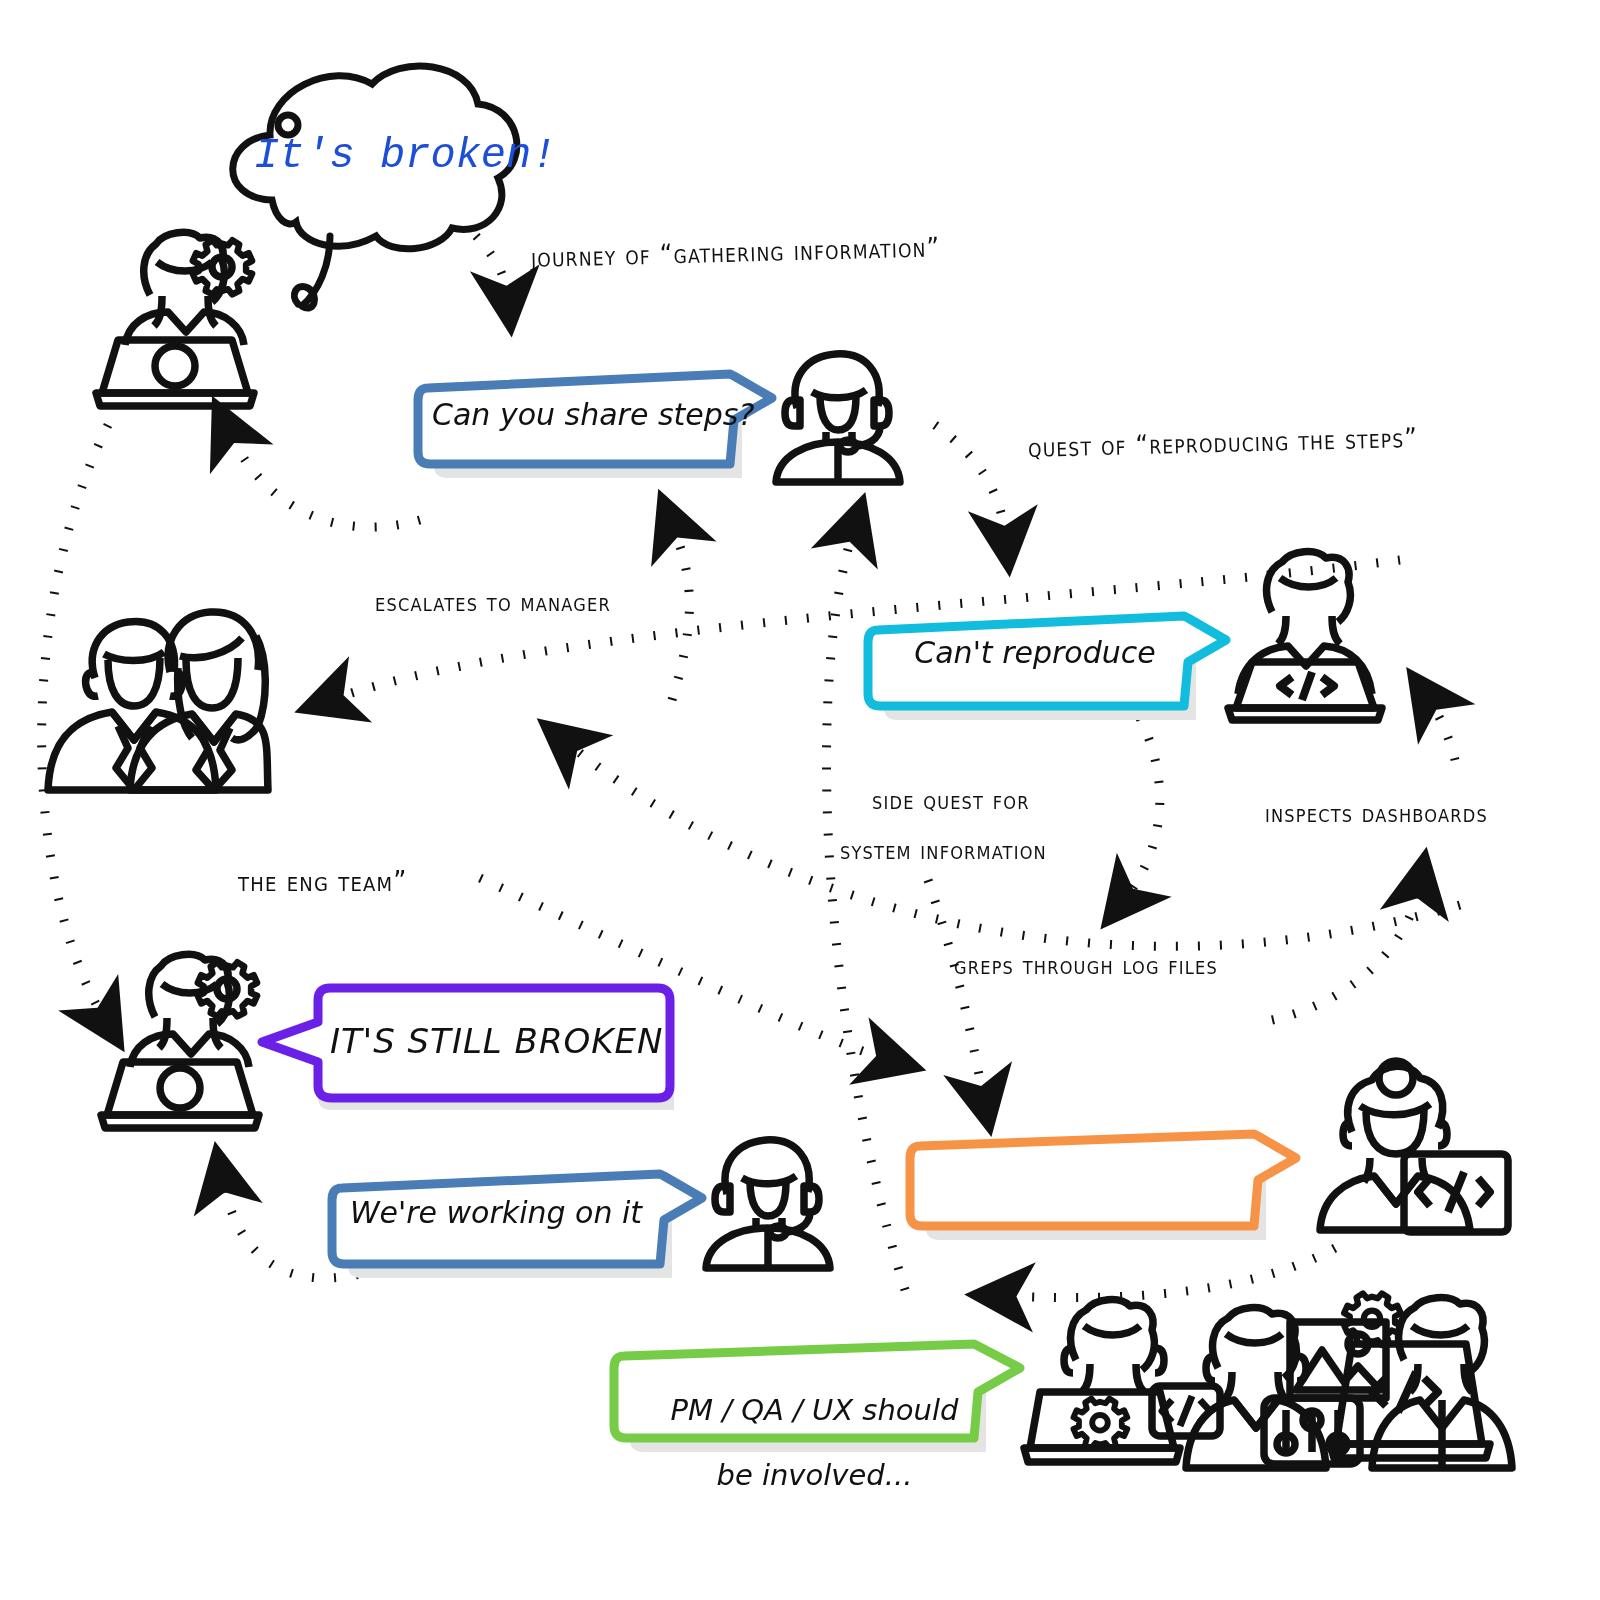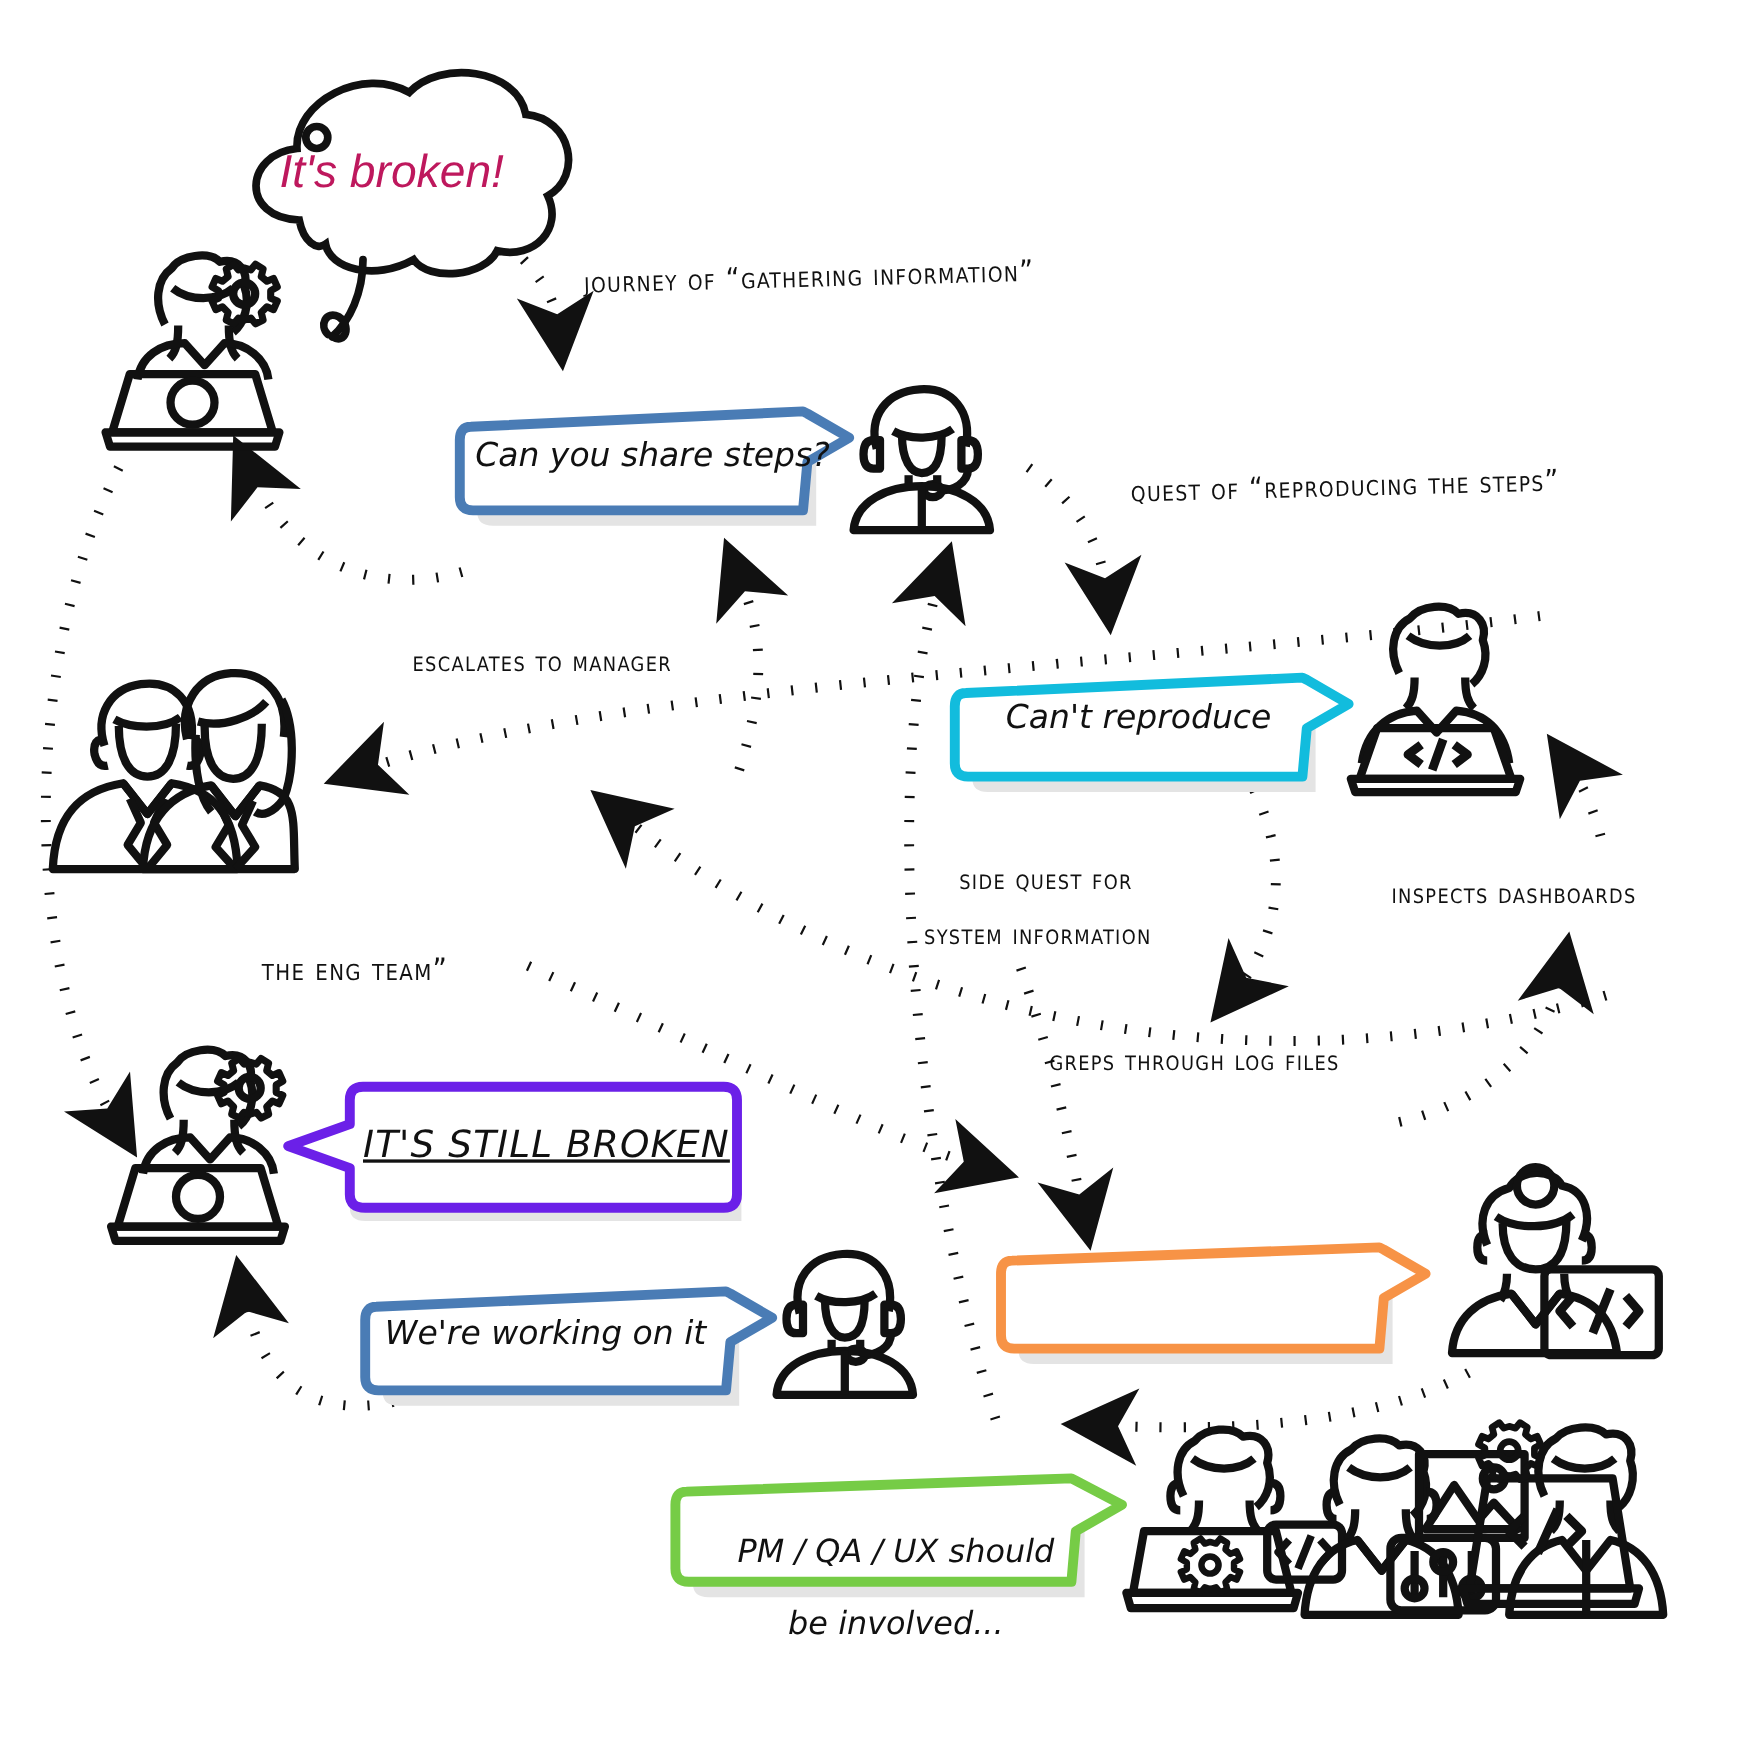--- a/index.html
+++ b/index.html
@@ -25,23 +25,23 @@
     position:absolute;
     font-family:"DejaVu Sans",sans-serif;
     color:#111;
     white-space:pre;
     text-align:center;
     line-height:1.12;
   }
   .hand{font-style:italic;}
   .thoughttxt{
     position:absolute;
-    font-family:Liberation Sans, sans-serif;
+    font-family:Liberation Mono, monospace;
     font-style:italic;
-    color:#be185d;
+    color:#1d4ed8;
     white-space:pre;
   }
 </style>
 </head>
 <body>
 
 <div id="stage">
 
   <svg class="layer" viewBox="0 0 1600 1600">
     <defs>
@@ -315,21 +315,21 @@
   <div class="lbl caps" style="left:872px;top:785px;font-size:26px;">Side quest for</div>
   <div class="lbl caps" style="left:840px;top:835px;font-size:26px;">system information</div>
   <div class="lbl caps" style="left:1265px;top:798px;font-size:26px;">Inspects dashboards</div>
   <div class="lbl caps" style="left:934px;top:950px;font-size:26px;margin-left:20px;">Greps through log files</div>
   <div class="lbl caps" style="left:218px;top:865px;font-size:28px;margin-left:20px;">the eng team”</div>
 
   <div class="bubbletxt hand" style="left:432px;top:398px;width:290px;font-size:30px;">Can you share steps?</div>
 
   <div class="bubbletxt hand" style="left:890px;top:636px;width:290px;font-size:30px;">Can't reproduce</div>
 
-  <div class="bubbletxt" style="left:330px;top:1022px;width:320px;font-size:34px;font-style:italic;letter-spacing:1px;text-decoration:underline;">IT'S STILL BROKEN</div>
+  <div class="bubbletxt" style="left:330px;top:1022px;width:320px;font-size:34px;font-style:italic;letter-spacing:1px;">IT'S STILL BROKEN</div>
 
   <div class="bubbletxt hand" style="left:346px;top:1196px;width:300px;font-size:30px;">We're working on it</div>
 
 
   <div class="bubbletxt hand" style="left:626px;top:1362px;width:340px;font-size:29px;">
     <span>PM / QA / UX should</span><br>
     <span>be involved...</span>
   </div>
 
 </div>

